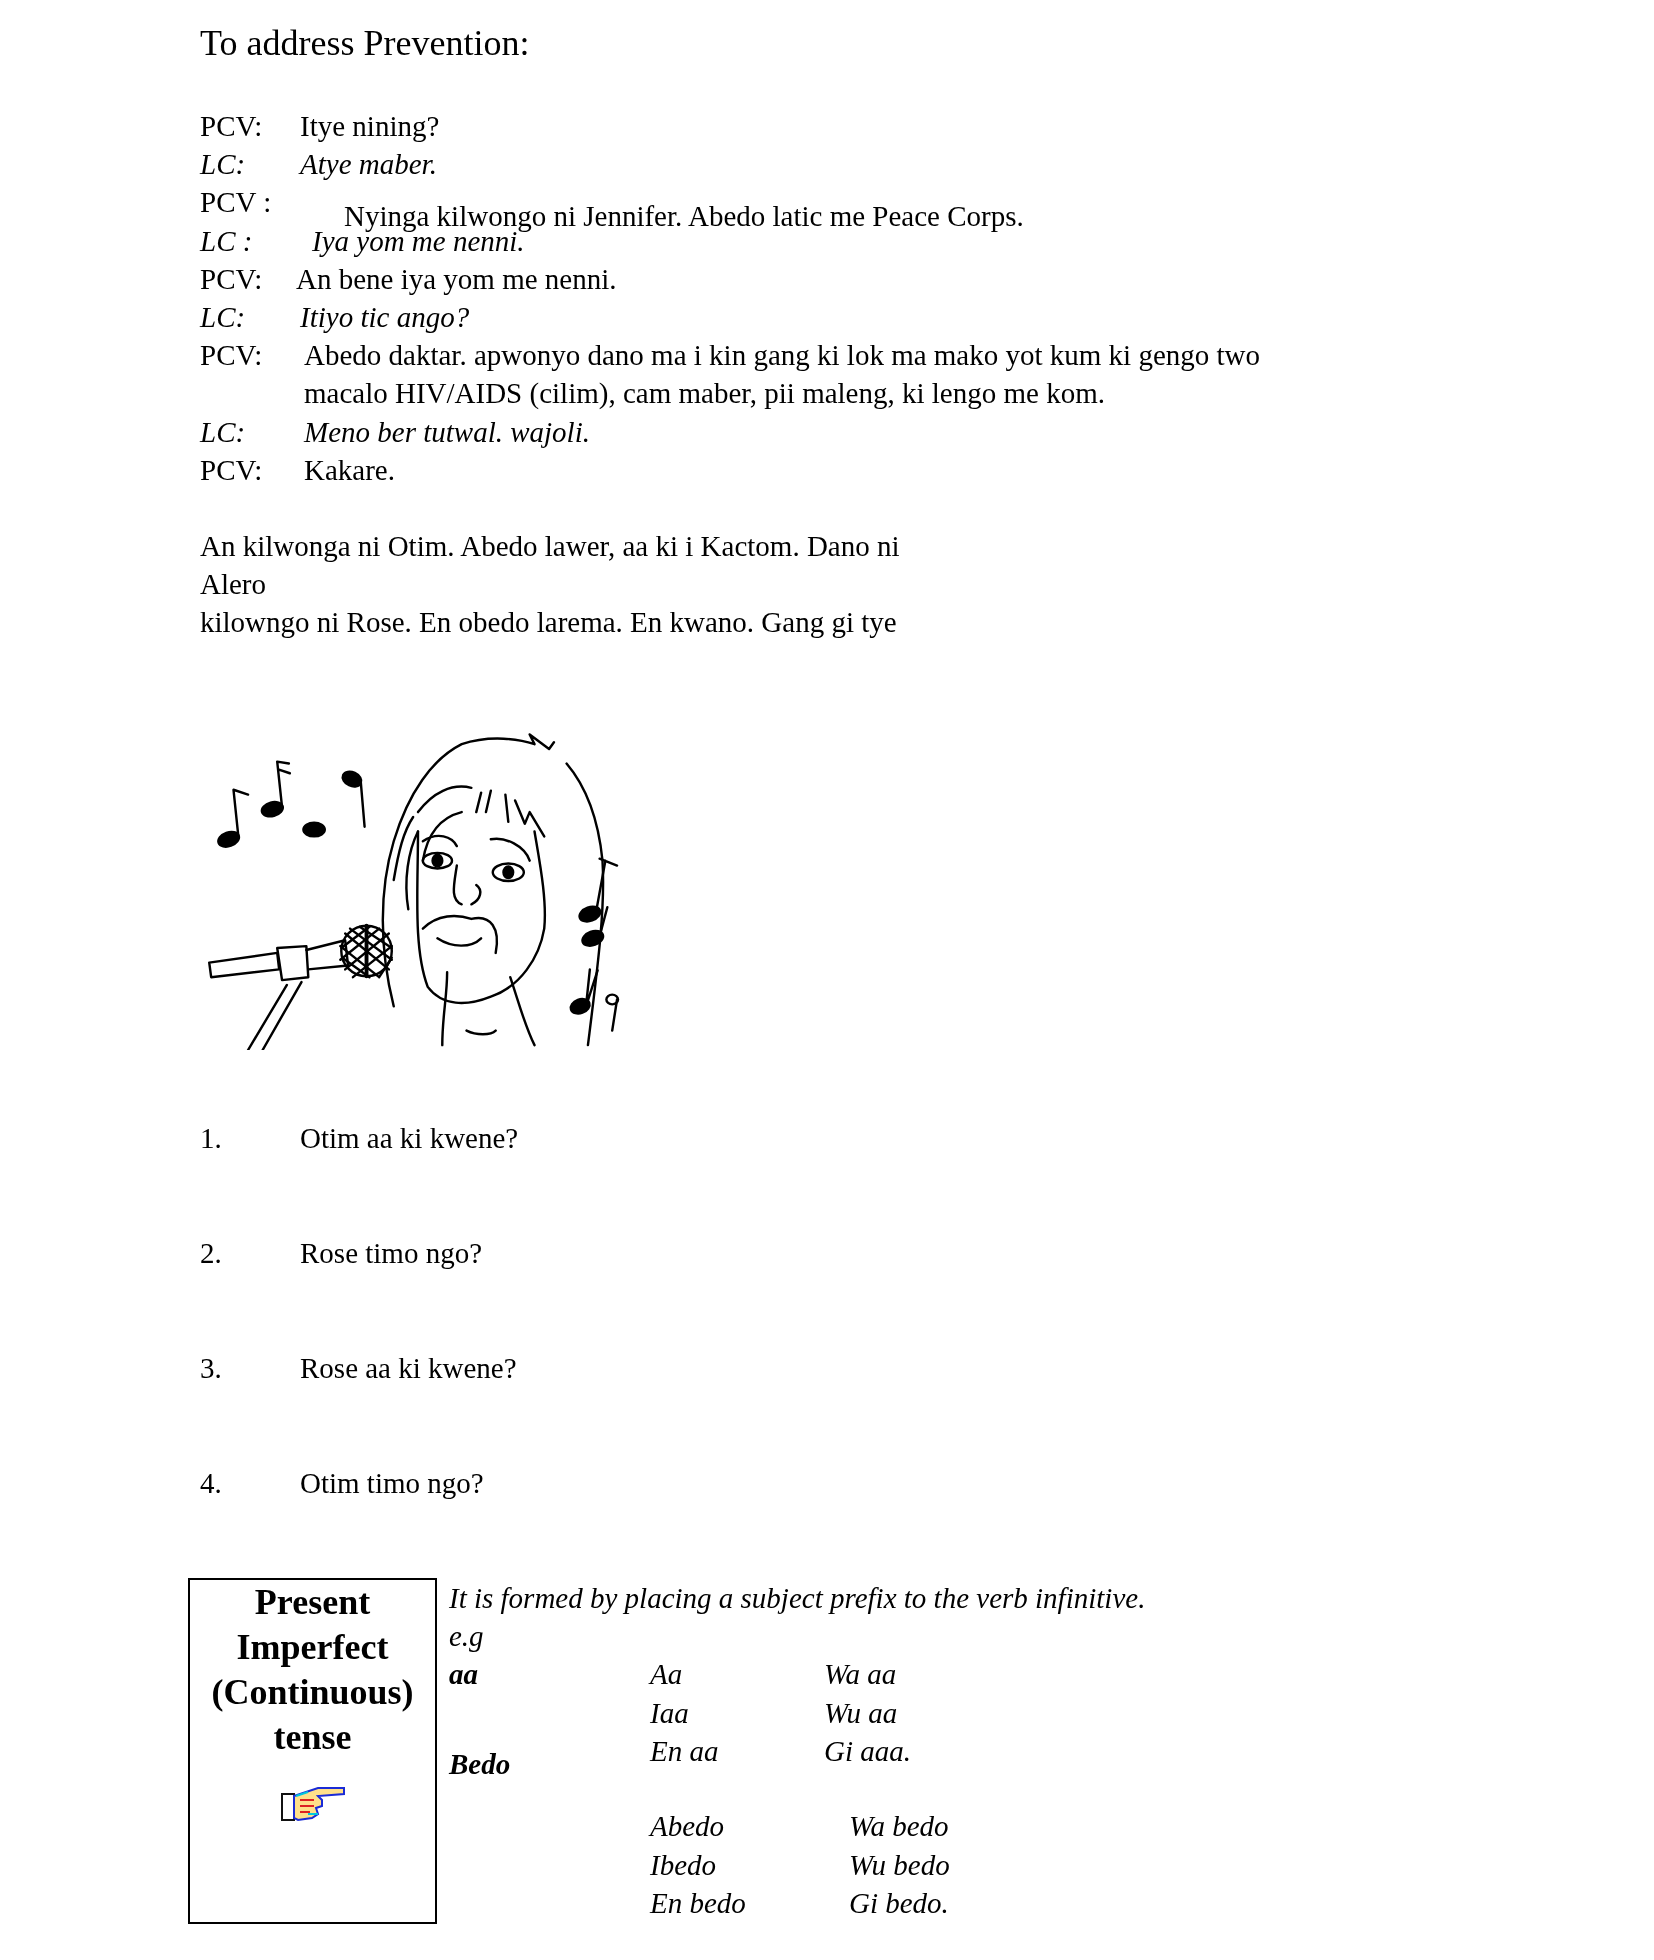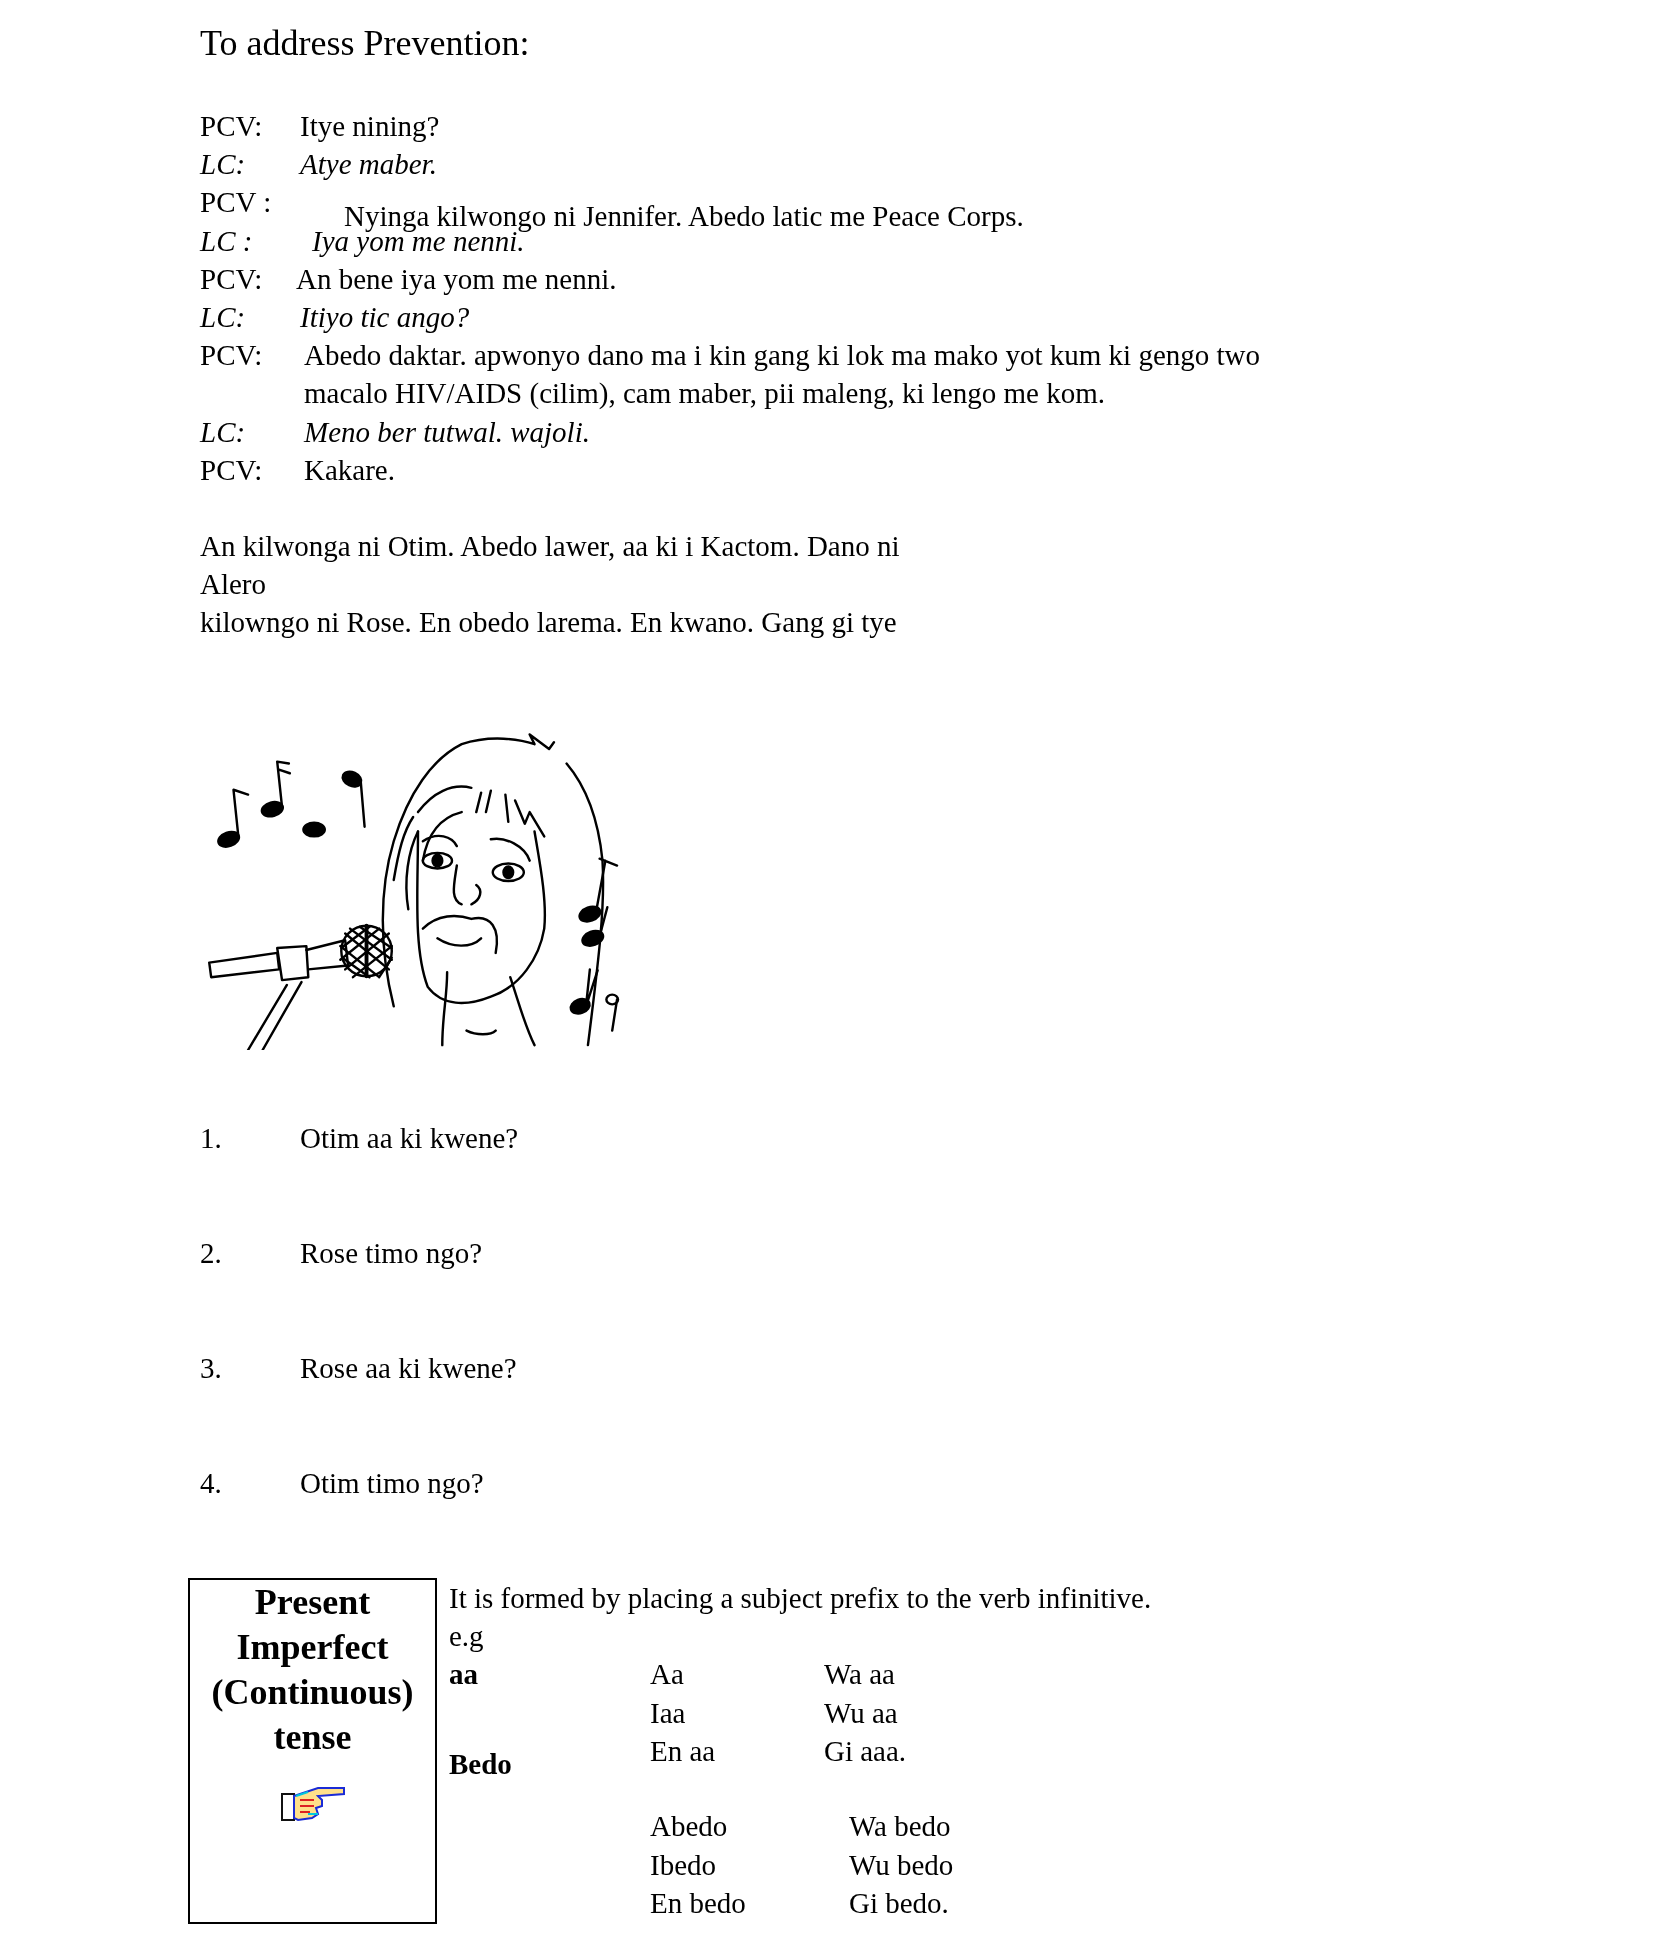--- a/index.html
+++ b/index.html
@@ -13,21 +13,21 @@
   .it { font-style: italic; }
   .para { left: 200px; top: 527px; font-size: 29px; line-height: 38px; white-space: normal; width: 900px; }
   .q { font-size: 29px; }
   .q .num { position: absolute; left: 200px; }
   .q .qt { position: absolute; left: 300px; }
   .tense-box { position: absolute; left: 188px; top: 1578px; width: 249px; height: 346px;
                border: 2px solid #000; box-sizing: border-box; }
   .tense-title { position: absolute; left: 0; right: 0; top: 0; text-align: center;
                  font-size: 36px; font-weight: bold; line-height: 45px; white-space: normal; }
   .hand { position: absolute; left: 88px; top: 204px; width: 70px; height: 40px; }
-  .rule-text { font-size: 29px; }
+  .rule-text { font-size: 29px; font-style: italic; }
   .bold { font-weight: bold; }
 </style>
 </head>
 <body>
 
 <div class="abs title">To address Prevention:</div>
 
 <div id="dialogue">
     <div class="abs dlg spk" style="top: 107px;">PCV:</div>
     <div class="abs dlg txt" style="top: 107px; left: 300px;">Itye nining?</div>

